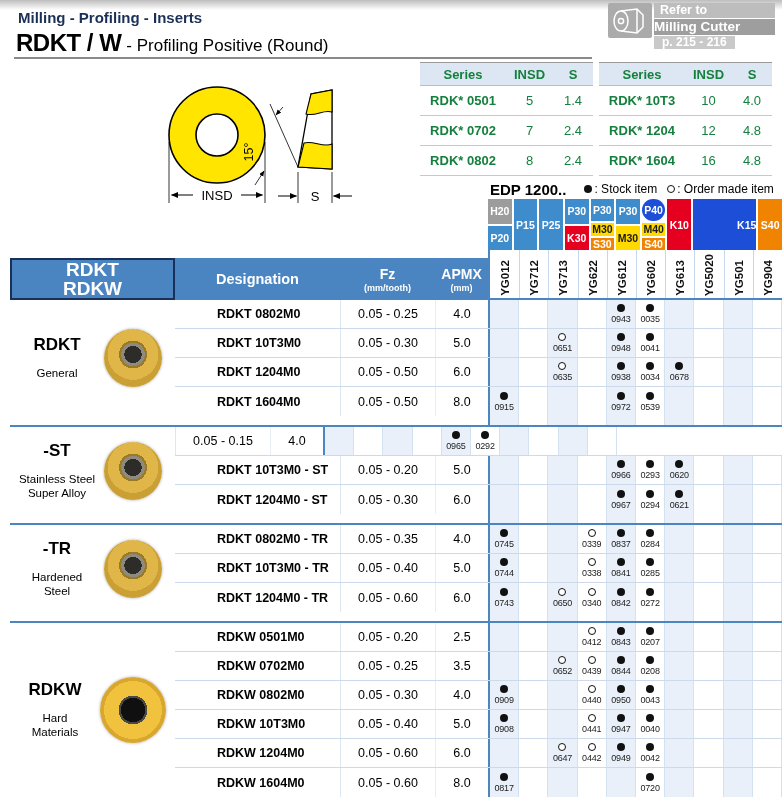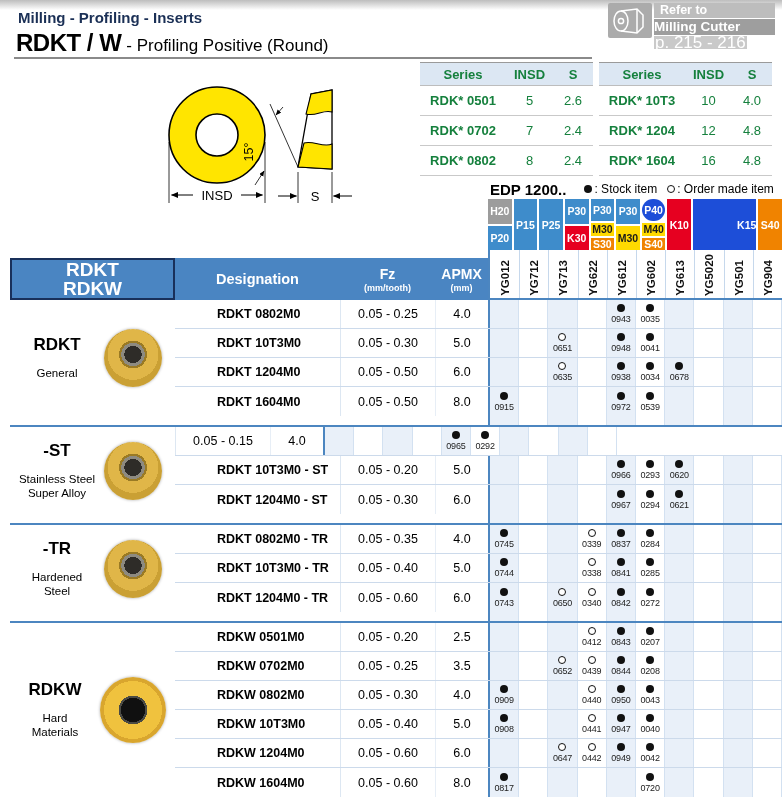--- a/index.html
+++ b/index.html
@@ -16,21 +16,21 @@
   .title-rule { position:absolute; left:14px; top:57px; width:578px; height:2px; background:#8a8a8a; }
 
   
   .badge { position:absolute; left:608px; top:3px; width:167px; height:46px; }
   .badge-icon { position:absolute; left:0; top:0; width:44px; height:35px; background:#ababab; border-radius:2px; }
   .badge-r1 { position:absolute; left:46px; top:0; right:0; height:15px; background:#bdbdbd;
               color:#fff; font-weight:bold; font-size:12.5px; line-height:15px; padding-left:6px; }
   .badge-r2 { position:absolute; left:46px; top:16px; right:0; height:16px; background:#9e9e9e;
               color:#fff; font-weight:bold; font-size:13.5px; line-height:16px; }
   .badge-r3 { position:absolute; left:46px; top:33px; height:13px; background:#c9c9c9;
-              color:#fff; font-weight:normal; font-size:17px; line-height:13px; padding:0 1px; }
+              color:#fff; font-weight:bold; font-size:12px; line-height:13px; padding:0 8px; }
 
   
   .size-tables { position:absolute; left:420px; top:62px; display:flex; gap:6px; }
   .size-tables table { border-collapse:collapse; font-size:13px; color:#15803d; }
   .size-tables th { background:#dce7f3; font-weight:bold; height:23px;
                     border-top:1px solid #9a9a9a; border-bottom:1px solid #bdbdbd; }
   .size-tables th:nth-child(1){ width:86px; } .size-tables th:nth-child(2){ width:47px; } .size-tables th:nth-child(3){ width:40px; }
   .size-tables td { height:30px; text-align:center; border-bottom:1px solid #c9c9c9; }
   .size-tables td.ser { font-weight:bold; }
 
@@ -141,21 +141,21 @@
           <tr>
         <th>Series</th>
         <th>INSD</th>
         <th>S</th>
       </tr>
         </thead>
       <tbody>
           <tr>
             <td class="ser">RDK* 0501</td>
             <td>5</td>
-            <td>2.6</td>
+            <td>1.4</td>
           </tr>
           <tr>
             <td class="ser">RDK* 0702</td>
             <td>7</td>
             <td>2.4</td>
           </tr>
           <tr>
             <td class="ser">RDK* 0802</td>
             <td>8</td>
             <td>2.4</td>

